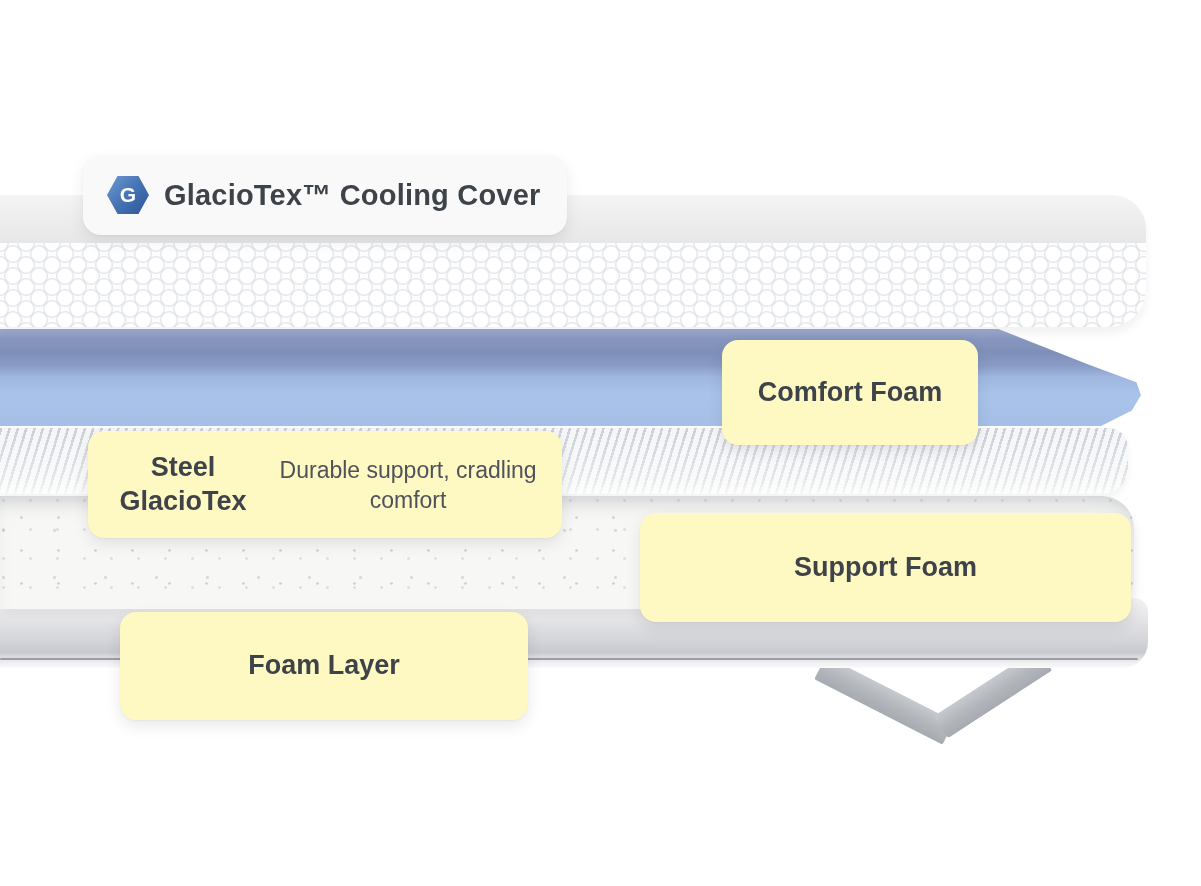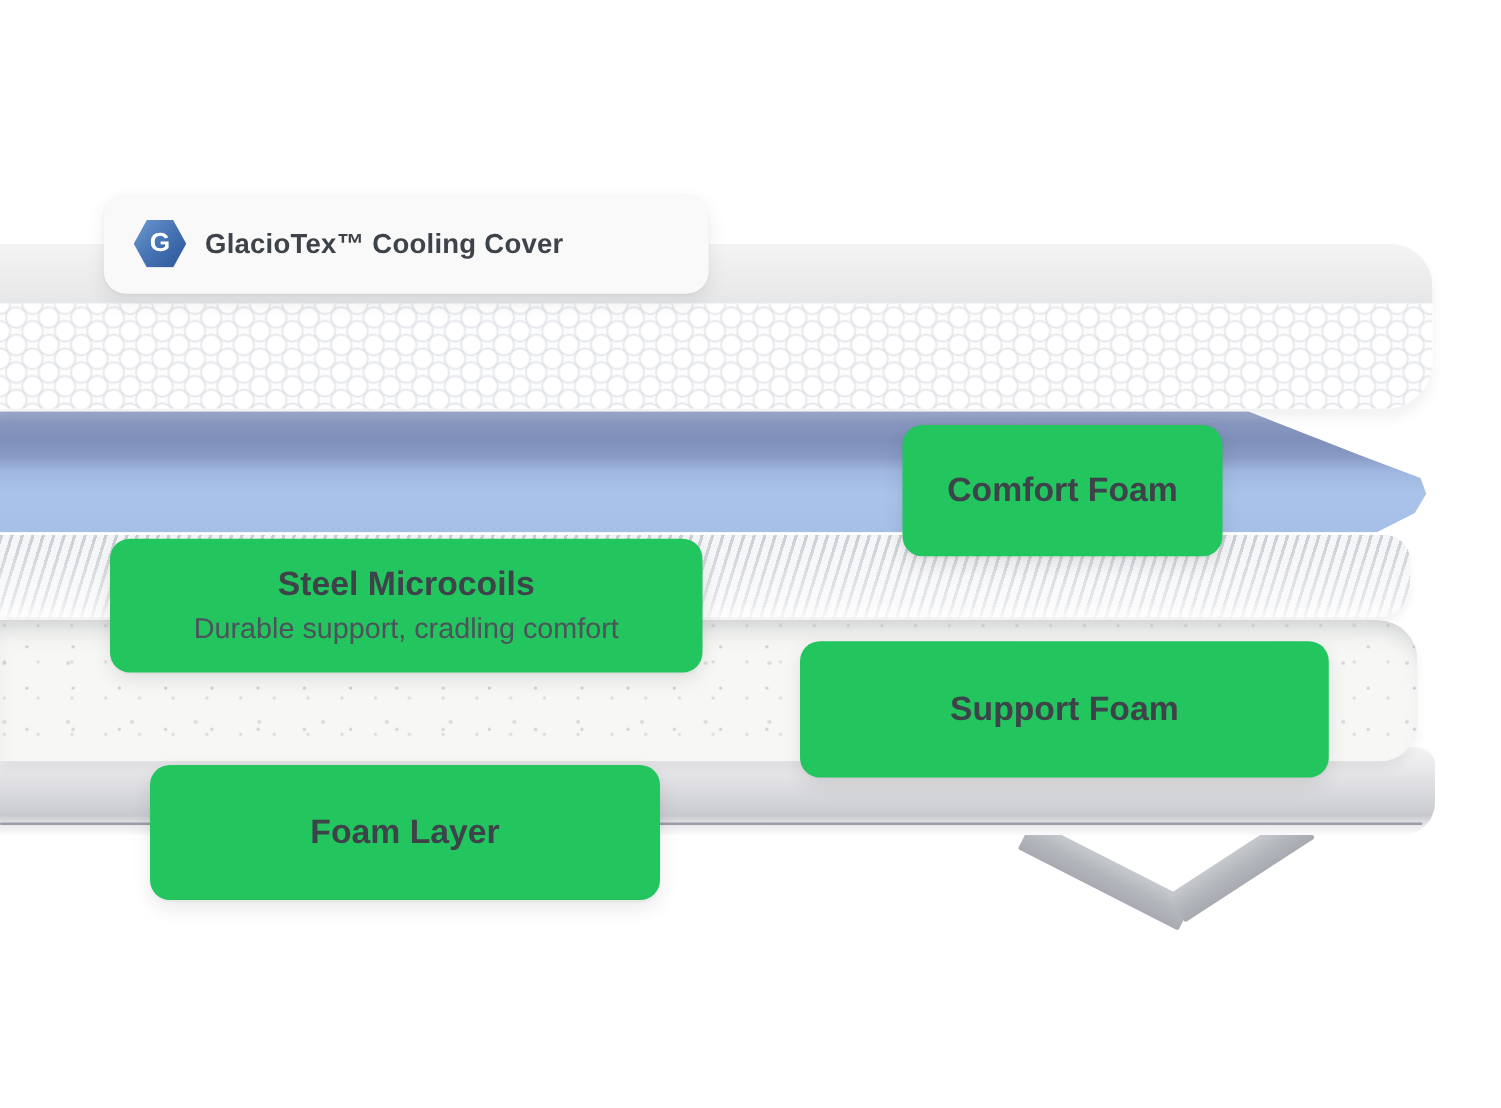--- a/index.html
+++ b/index.html
@@ -75,39 +75,39 @@
   .strap-arm{position:absolute;height:26px;background:linear-gradient(180deg,#c6c9cd 0%,#b2b5ba 55%,#a7aab0 100%);}
   .strap-left{left:6px;top:4px;width:144px;transform:rotate(27deg);transform-origin:left top;border-radius:2px;}
   .strap-right{left:128px;top:60px;width:124px;transform:rotate(-33deg);transform-origin:left bottom;border-radius:2px;}
   
   .badge{
     position:absolute;left:83px;top:155px;width:484px;height:80px;z-index:10;
     background:#f9f9f9;border-radius:18px;
     box-shadow:0 7px 16px rgba(0,0,0,.08),0 1px 2px rgba(0,0,0,.04);
     display:flex;align-items:center;gap:15px;padding-left:24px;box-sizing:border-box;
   }
-  .badge-label{font-size:22px;font-weight:700;color:#3e434a;letter-spacing:.2px;}
+  .badge-label{font-size:29px;font-weight:700;color:#3e434a;letter-spacing:.2px;}
   .hex{
     width:42px;height:38px;flex:0 0 auto;
     clip-path:polygon(25% 0,75% 0,100% 50%,75% 100%,25% 100%,0 50%);
     background:linear-gradient(135deg,#6f9ad0 0%,#4573b3 50%,#2c569b 100%);
     display:flex;align-items:center;justify-content:center;
     color:#ffffff;font-size:21px;font-weight:700;
   }
   .card{
-    position:absolute;z-index:10;background:#22c55e;border-radius:16px;
+    position:absolute;z-index:10;background:#fef9c3;border-radius:16px;
     box-shadow:0 6px 16px rgba(0,0,0,.09),0 1px 2px rgba(0,0,0,.04);
-    display:flex;flex-direction:column;align-items:center;justify-content:center;
+    display:flex;flex-direction:row;align-items:center;justify-content:center;
     text-align:center;padding:0 12px;box-sizing:border-box;
   }
   .card-title{font-size:27px;font-weight:700;color:#3e434a;line-height:1.25;}
   .card-sub{font-size:23px;font-weight:400;color:#4d525b;line-height:1.3;margin-top:3px;}
   .card-comfort{left:722px;top:340px;width:256px;height:105px;}
   .card-coils{left:88px;top:431px;width:474px;height:107px;}
-  .card-support{left:640px;top:513px;width:423px;height:109px;}
+  .card-support{left:640px;top:513px;width:491px;height:109px;}
   .card-base{left:120px;top:612px;width:408px;height:108px;}
 </style>
 </head>
 <body>
 
 <div class="stage">
 
   <div class="layer layer-cover">
     <div class="cover-top"></div>
     <div class="cover-front"></div>
@@ -131,21 +131,21 @@
       <span>G</span>
     </span>
     <span class="badge-label">GlacioTex™ Cooling Cover</span>
   </div>
 
   <div class="card card-comfort">
     <div class="card-title">Comfort Foam</div>
   </div>
 
   <div class="card card-coils">
-    <div class="card-title">Steel Microcoils</div>
+    <div class="card-title">Steel GlacioTex</div>
     <div class="card-sub">Durable support, cradling comfort</div>
   </div>
 
   <div class="card card-support">
     <div class="card-title">Support Foam</div>
   </div>
 
   <div class="card card-base">
     <div class="card-title">Foam Layer</div>
   </div>

